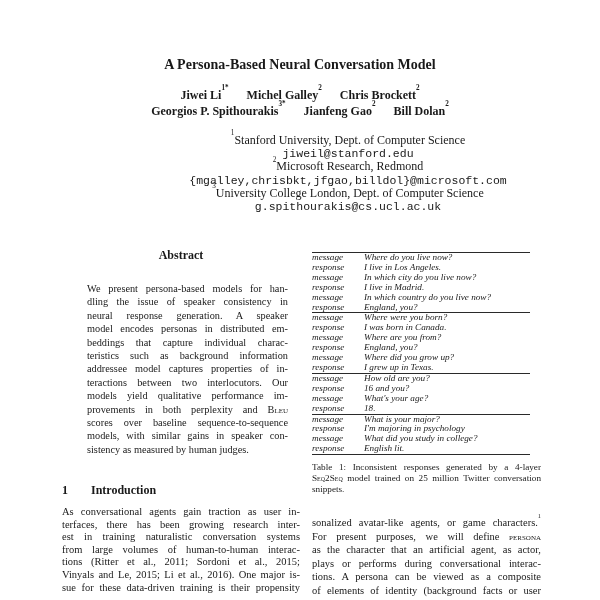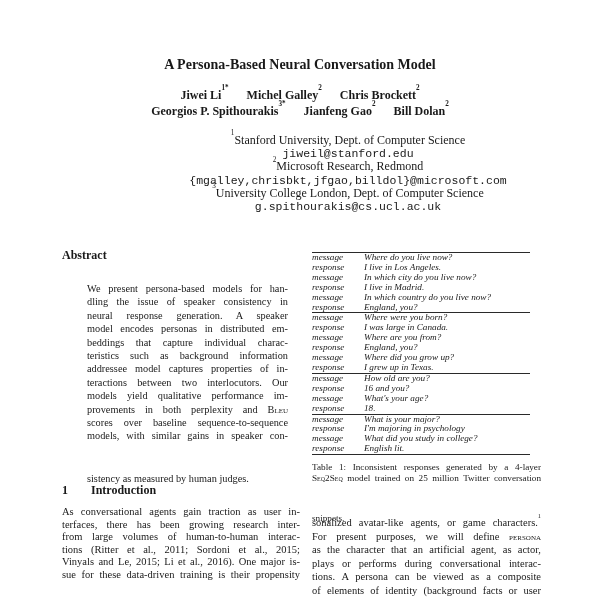--- a/index.html
+++ b/index.html
@@ -13,21 +13,21 @@
 
   .authors{position:absolute;top:88px;left:0;width:600px;text-align:center;
            font-size:12px;font-weight:bold;}
   .aline{line-height:15.5px;}
   .author{margin:0 9px;white-space:nowrap;text-align:center;}
 
   .affils{position:absolute;top:134px;left:0;width:600px;text-align:center;font-size:12px;margin-left:48px;}
   .affil-line{line-height:13.2px;}
   .affil-line.mono{font-family:"Liberation Mono","DejaVu Sans Mono",monospace;font-size:11.5px;}
 
-  .abs-head{position:absolute;top:248px;left:62px;width:238px;text-align:left;
+  .abs-head{position:absolute;top:248px;left:62px;width:238px;text-align:center;
             font-size:12px;font-weight:bold;}
   .abs-body{position:absolute;top:282px;left:87px;width:201px;font-size:10.3px;}
   .abs-body .tline{line-height:13.4px;}
 
   .sec-head{position:absolute;top:483px;left:62px;width:238px;font-size:12px;font-weight:bold;}
   .sec-num{display:inline-block;width:29px;}
 
   .intro-body{position:absolute;top:506px;left:62px;width:238px;font-size:10.5px;}
   .intro-body .tline{line-height:12.6px;}
 
@@ -39,21 +39,21 @@
   .tlabel{flex:none;width:37px;text-align:left;font-style:italic;}
   .ttext{flex:1;margin-left:15px;white-space:nowrap;overflow:hidden;font-style:italic;}
 
   .tcaption{position:absolute;top:462px;left:312px;width:229px;font-size:9.2px;}
   .tcaption .tline{line-height:11px;}
 
   .rbody{position:absolute;top:516px;left:312px;width:229px;font-size:10.5px;}
   .rbody .tline{line-height:13.5px;}
 
   .tline{text-align:justify;text-align-last:justify;}
-  .tline.pend{text-align-last:left;margin-top:29px;}
+  .tline.pend{text-align-last:left;}
   .sc{font-variant:small-caps;}
 </style>
 </head>
 <body>
 
 <div class="page">
 
   <div class="title">A Persona-Based Neural Conversation Model</div>
 
   <div class="authors">
@@ -86,20 +86,21 @@
       <div class="tline"><span>models, with similar gains in speaker con-</span></div>
       <div class="tline pend"><span>sistency as measured by human judges.</span></div>
     </div>
 
   <div class="sec-head">
     <span class="sec-num">1</span><span>Introduction</span>
   </div>
   <div class="intro-body">
       <div class="tline"><span>As conversational agents gain traction as user in-</span></div>
       <div class="tline"><span>terfaces, there has been growing research inter-</span></div>
+      <div class="tline"><span>est in training naturalistic conversation systems</span></div>
       <div class="tline"><span>from large volumes of human-to-human interac-</span></div>
       <div class="tline"><span>tions (Ritter et al., 2011; Sordoni et al., 2015;</span></div>
       <div class="tline"><span>Vinyals and Le, 2015; Li et al., 2016). One major is-</span></div>
       <div class="tline"><span>sue for these data-driven training is their propensity</span></div>
     </div>
 
   <div class="rtable">
       <div class="tgroup">
         <div class="trow">
           <span class="tlabel">message</span>
@@ -126,21 +127,21 @@
           <span class="ttext">England, you?</span>
         </div>
       </div>
       <div class="tgroup">
         <div class="trow">
           <span class="tlabel">message</span>
           <span class="ttext">Where were you born?</span>
         </div>
         <div class="trow">
           <span class="tlabel">response</span>
-          <span class="ttext">I was large in Canada.</span>
+          <span class="ttext">I was born in Canada.</span>
         </div>
         <div class="trow">
           <span class="tlabel">message</span>
           <span class="ttext">Where are you from?</span>
         </div>
         <div class="trow">
           <span class="tlabel">response</span>
           <span class="ttext">England, you?</span>
         </div>
         <div class="trow">

